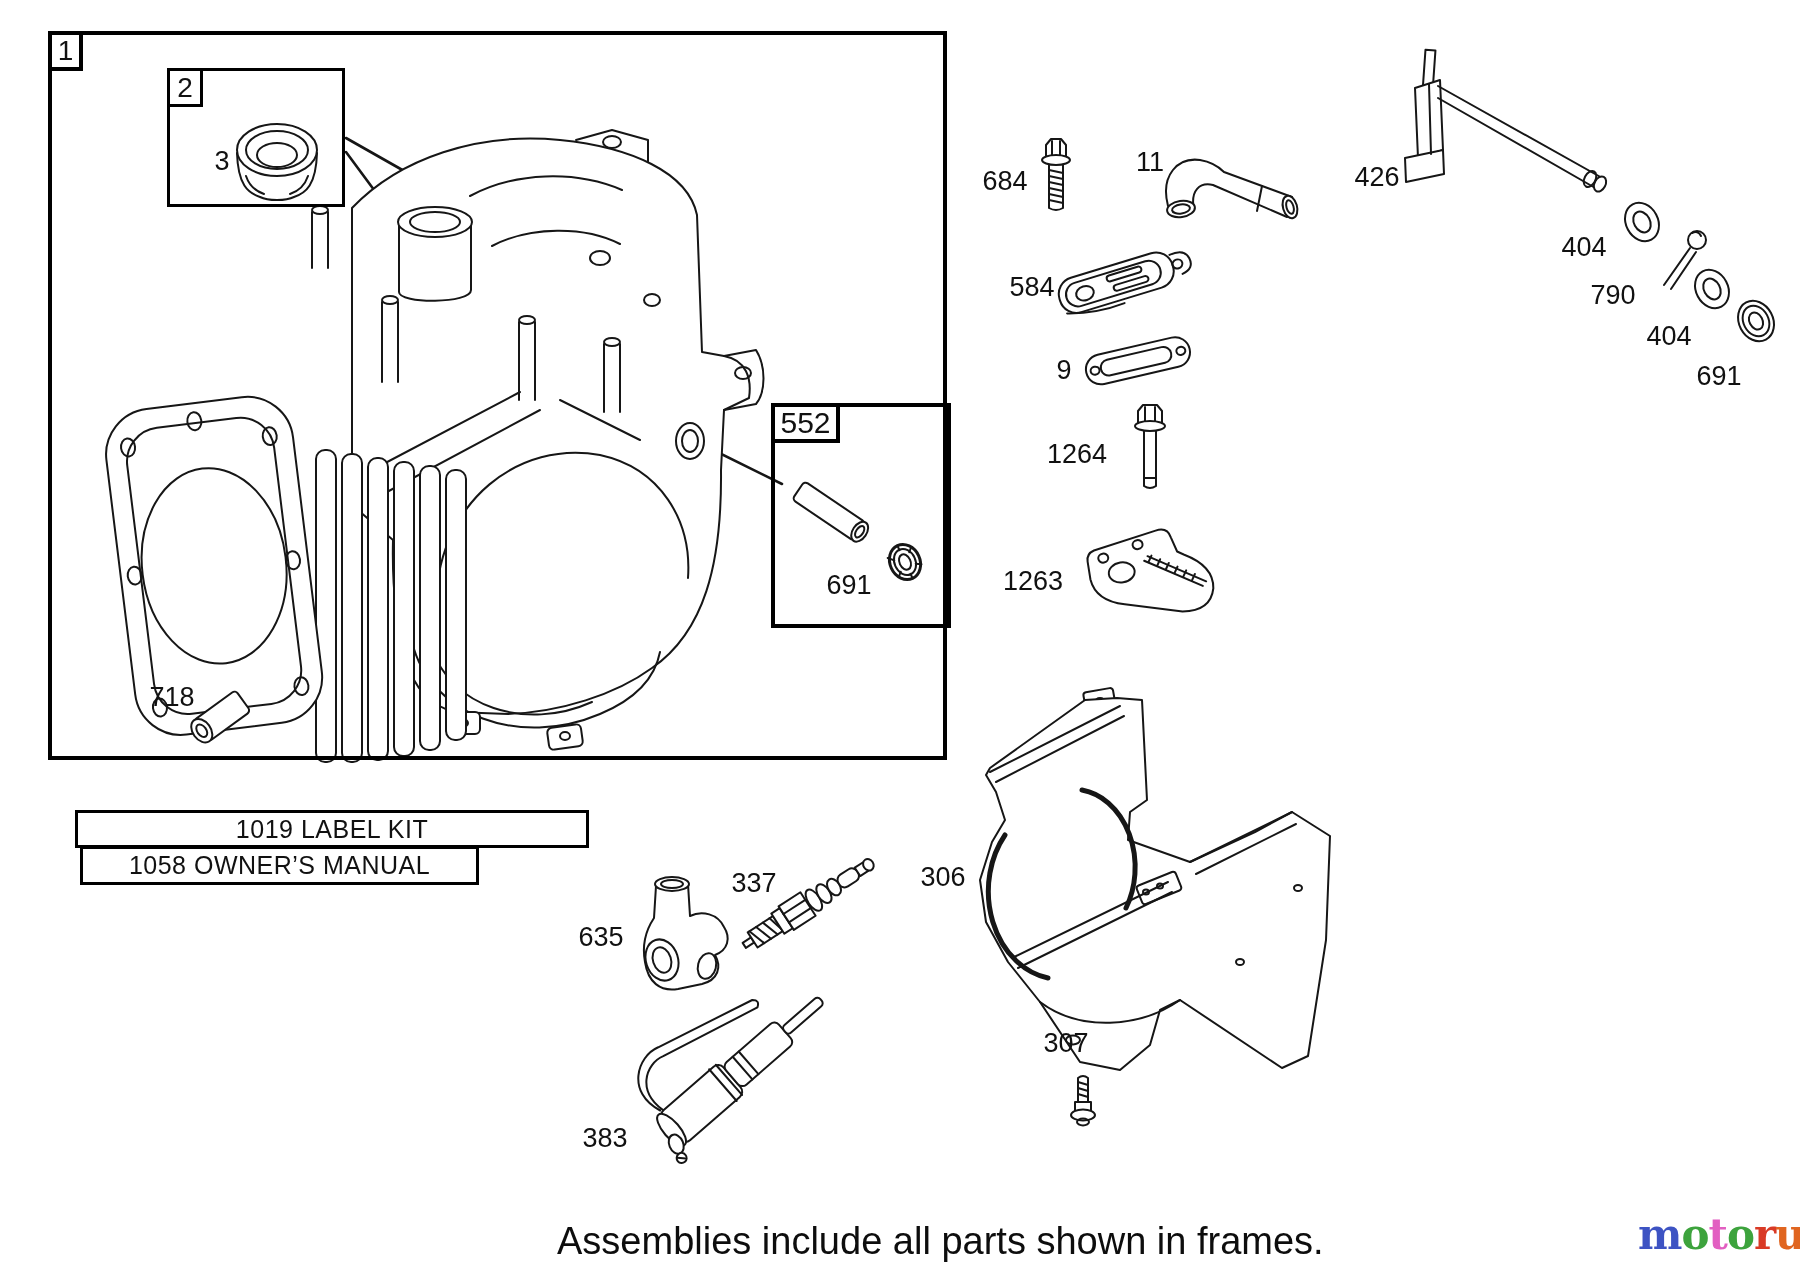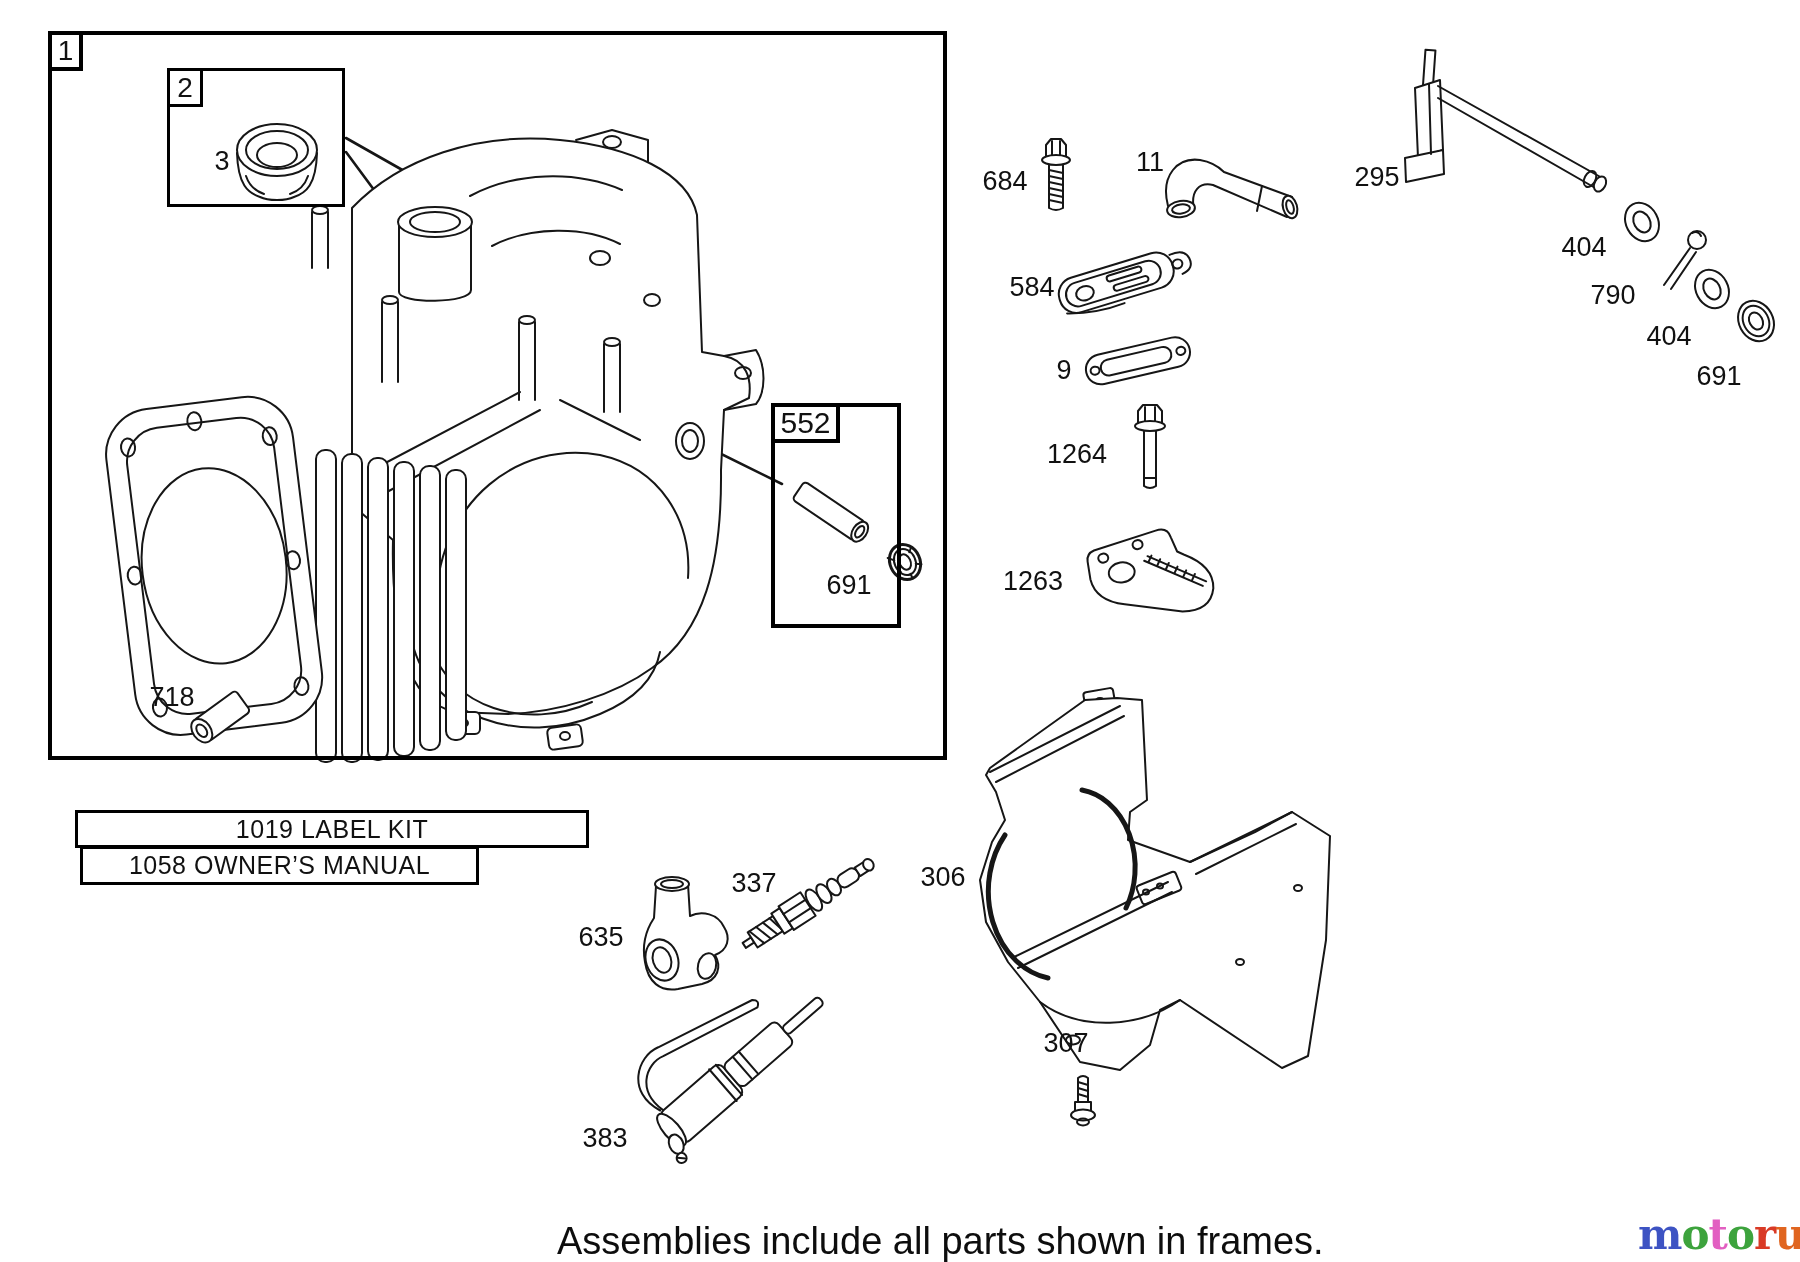--- a/index.html
+++ b/index.html
@@ -264,37 +264,37 @@
   </svg>
 
   <div class="frame" style="left:48px;top:31px;width:899px;height:729px;">
     <div class="tag" style="width:35px;height:40px;">1</div>
   </div>
 
   <div class="frame thin" style="left:167px;top:68px;width:178px;height:139px;">
     <div class="tag thin" style="width:36px;height:39px;">2</div>
   </div>
 
-  <div class="frame" style="left:771px;top:403px;width:130px;height:225px;">
+  <div class="frame" style="left:771px;top:403px;width:180px;height:225px;">
     <div class="tag" style="width:69px;height:40px;font-size:30px;">552</div>
   </div>
 
   <div class="txtbox" style="left:75px;top:810px;width:514px;height:38px;">1019 LABEL KIT</div>
   <div class="txtbox" style="left:80px;top:846px;width:399px;height:39px;">1058 OWNER’S MANUAL</div>
 
   <div class="plabel" style="left:222px;top:161px;">3</div>
   <div class="plabel" style="left:172px;top:697px;">718</div>
   <div class="plabel" style="left:849px;top:585px;">691</div>
   <div class="plabel" style="left:1005px;top:181px;">684</div>
   <div class="plabel" style="left:1150px;top:162px;">11</div>
   <div class="plabel" style="left:1032px;top:287px;">584</div>
   <div class="plabel" style="left:1064px;top:370px;">9</div>
   <div class="plabel" style="left:1077px;top:454px;">1264</div>
   <div class="plabel" style="left:1033px;top:581px;">1263</div>
-  <div class="plabel" style="left:1377px;top:177px;">295</div>
+  <div class="plabel" style="left:1377px;top:177px;">426</div>
   <div class="plabel" style="left:1584px;top:247px;">404</div>
   <div class="plabel" style="left:1613px;top:295px;">790</div>
   <div class="plabel" style="left:1669px;top:336px;">404</div>
   <div class="plabel" style="left:1719px;top:376px;">691</div>
   <div class="plabel" style="left:943px;top:877px;">306</div>
   <div class="plabel" style="left:1030px;top:1043px;margin-left:36px;">307</div>
   <div class="plabel" style="left:754px;top:883px;">337</div>
   <div class="plabel" style="left:601px;top:937px;">635</div>
   <div class="plabel" style="left:605px;top:1138px;">383</div>
 

